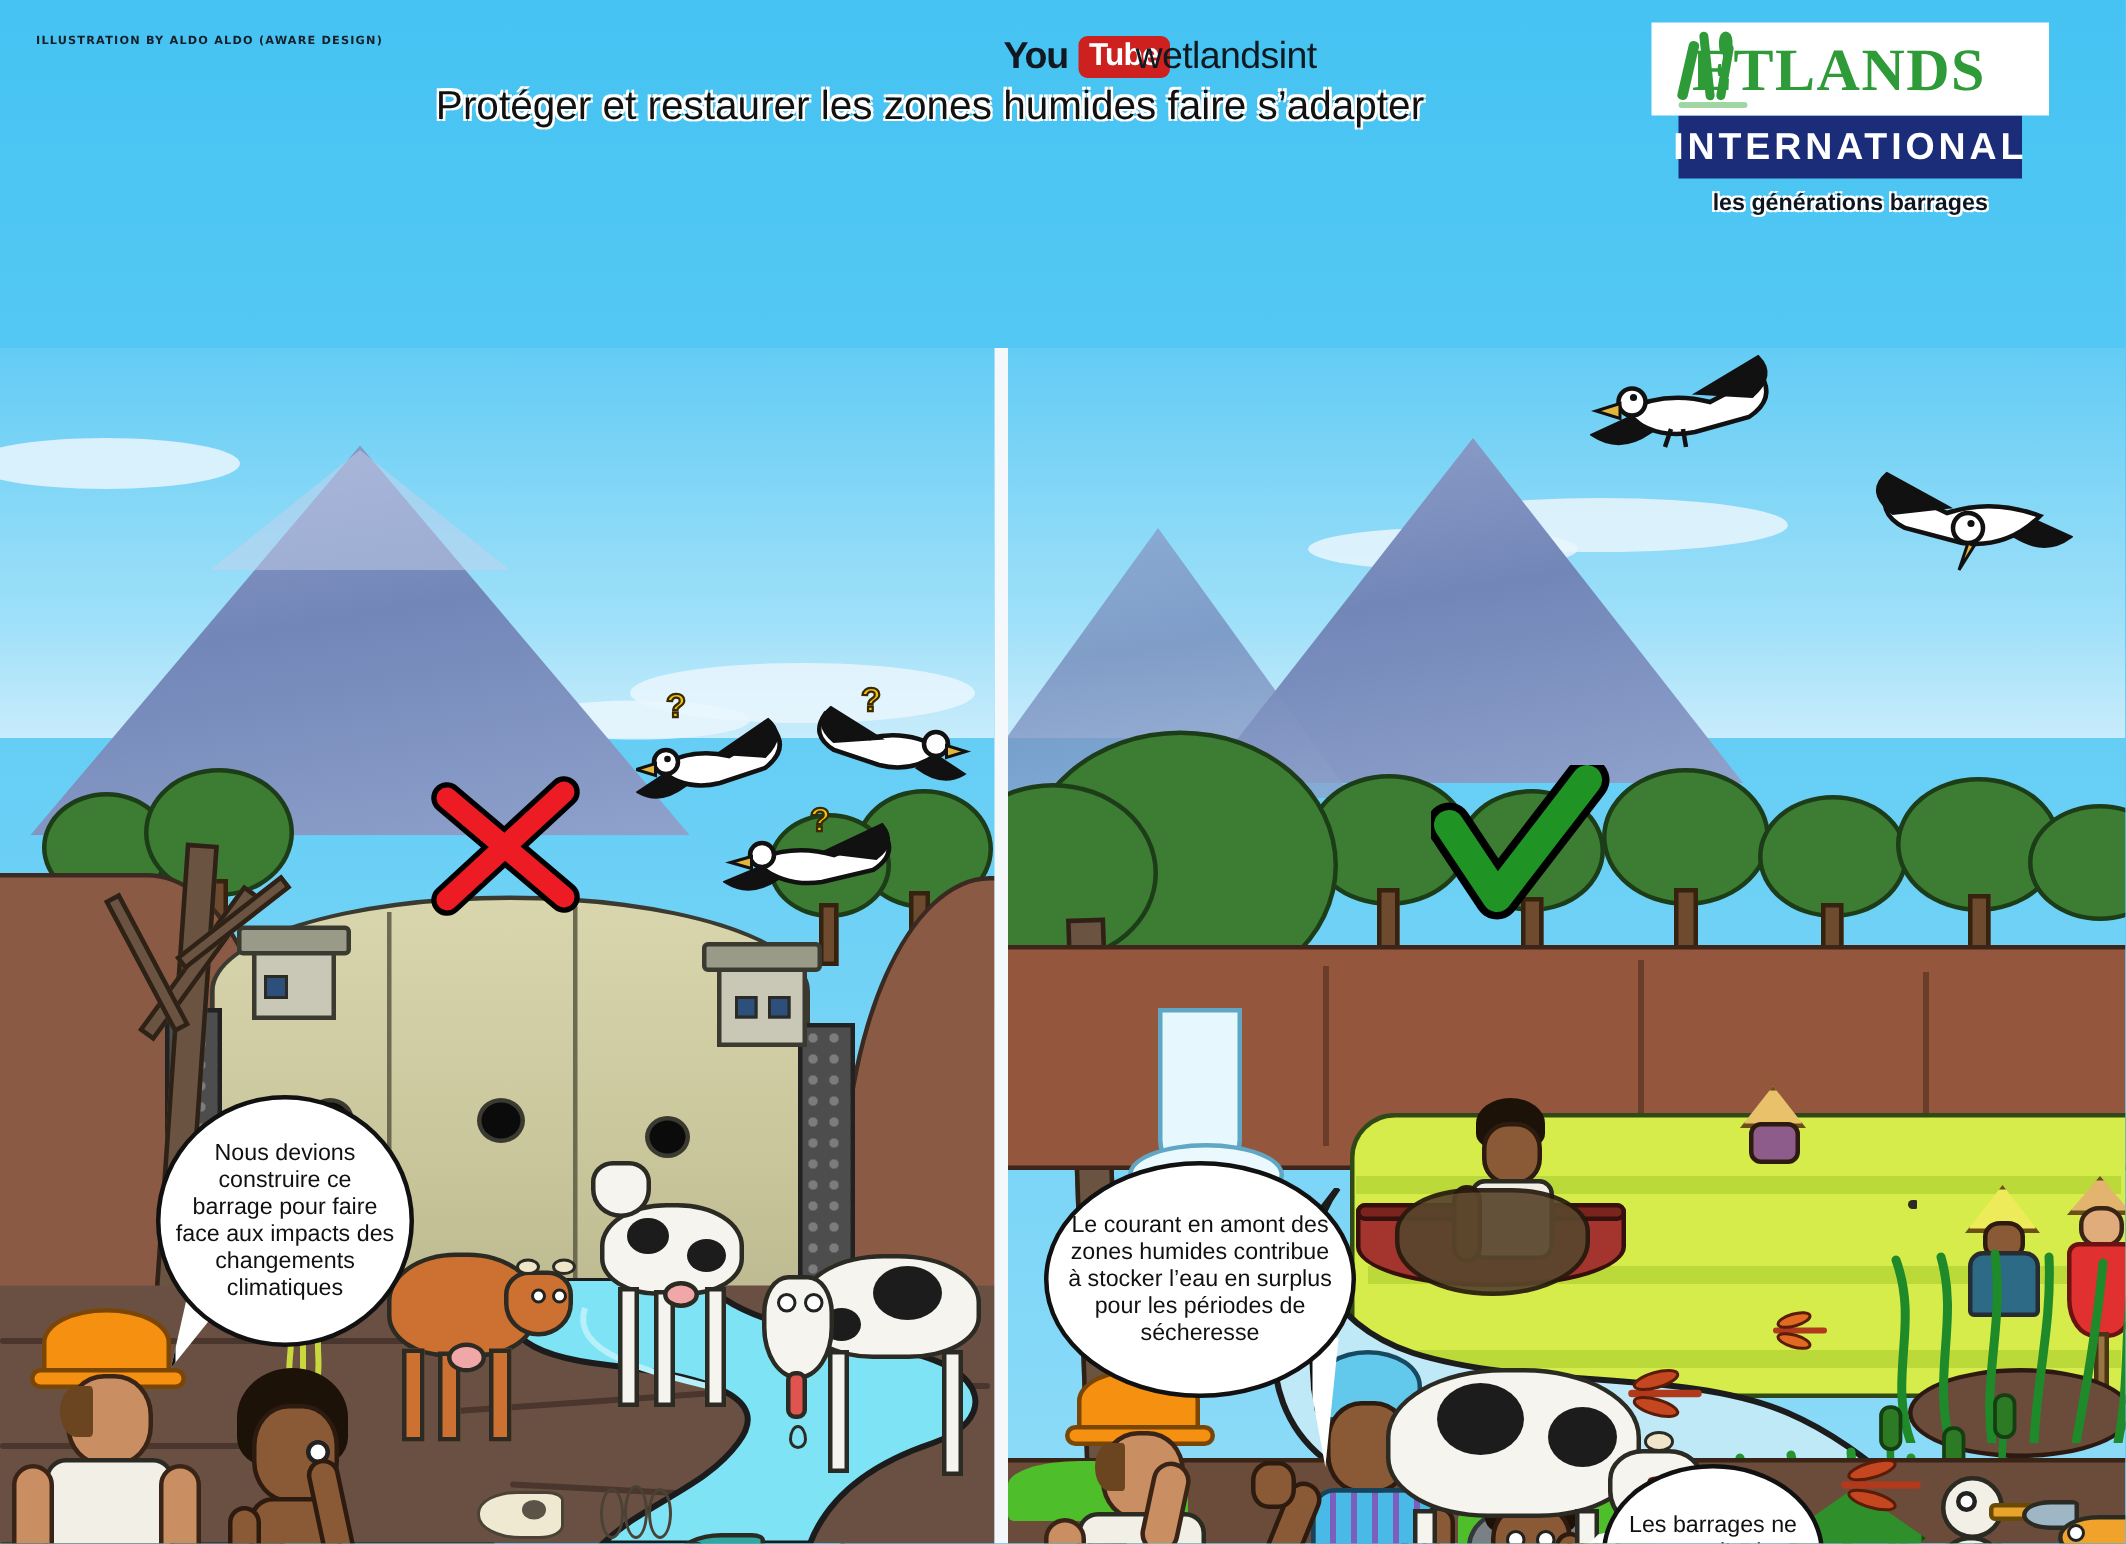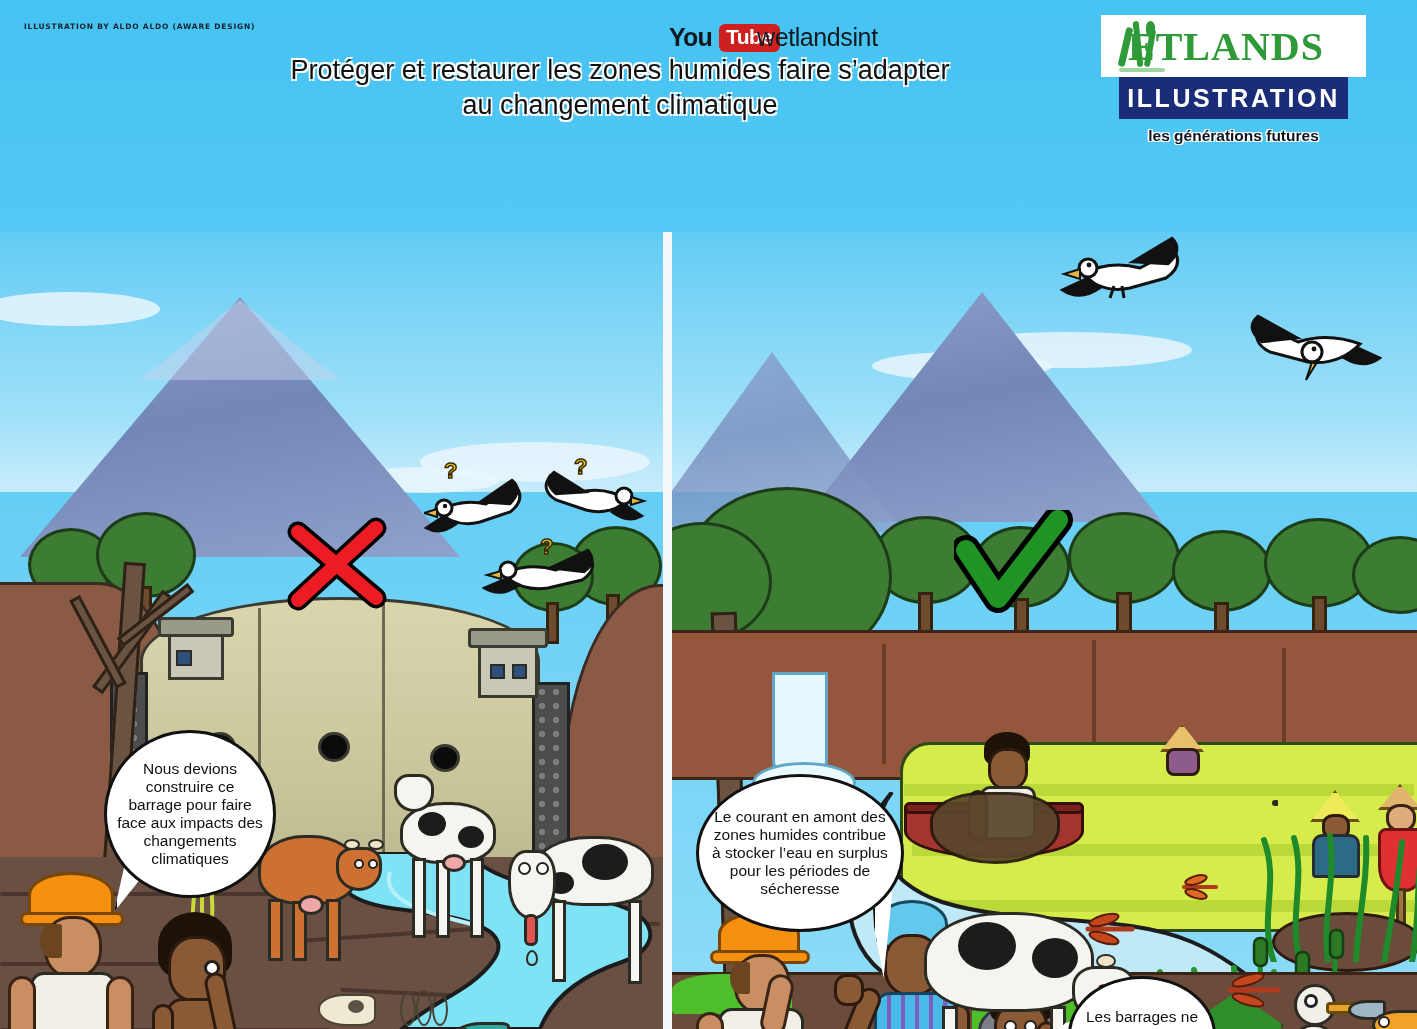--- a/index.html
+++ b/index.html
@@ -144,38 +144,37 @@
 
 
     <div id="yt-badge">
       <span class="yt-you">You</span>
       <span class="yt-tube">Tube</span>
     </div>
     <div id="yt-handle">wetlandsint</div>
 
     <div id="title-block">
       <div class="sub-line">Protéger et restaurer les zones humides faire s’adapter</div>
-      <div class="sub-line">au changement climatique</div>
     </div>
 
     <div id="logo-wrap">
       <div id="logo-top">
 
         <div class="reed" style="left:21px;top:12px;width:7px;height:40px;transform:rotate(13deg);border-radius:3px;"></div>
         <div class="reed" style="left:34px;top:6px;width:6px;height:46px;transform:rotate(-6deg);border-radius:3px;"></div>
         <div class="reed" style="left:46px;top:14px;width:6px;height:38px;transform:rotate(10deg);border-radius:3px;"></div>
         <div class="reed" style="left:45px;top:6px;width:9px;height:16px;border-radius:50%/40%;"></div>
         <div class="reed" style="left:18px;top:53px;width:46px;height:4px;border-radius:3px;background:#9fd6a4;"></div>
         <div id="logo-word">ETLANDS</div>
       </div>
       <div id="logo-bottom">
-        <span id="logo-intl">ILLUSTRATION</span>
+        <span id="logo-intl">INTERNATIONAL</span>
       </div>
       <div id="logo-tag">
-        <div>les générations futures</div>
+        <div>les générations barrages</div>
       </div>
     </div>
   </div>
 
   <div class="panel" id="panel-bad">
 
     <div class="layer sky"></div>
     <div class="cloud" style="left:-20px;top:60px;width:180px;height:34px;"></div>
     <div class="cloud" style="left:420px;top:210px;width:230px;height:40px;"></div>
     <div class="cloud" style="left:350px;top:235px;width:150px;height:26px;"></div>

